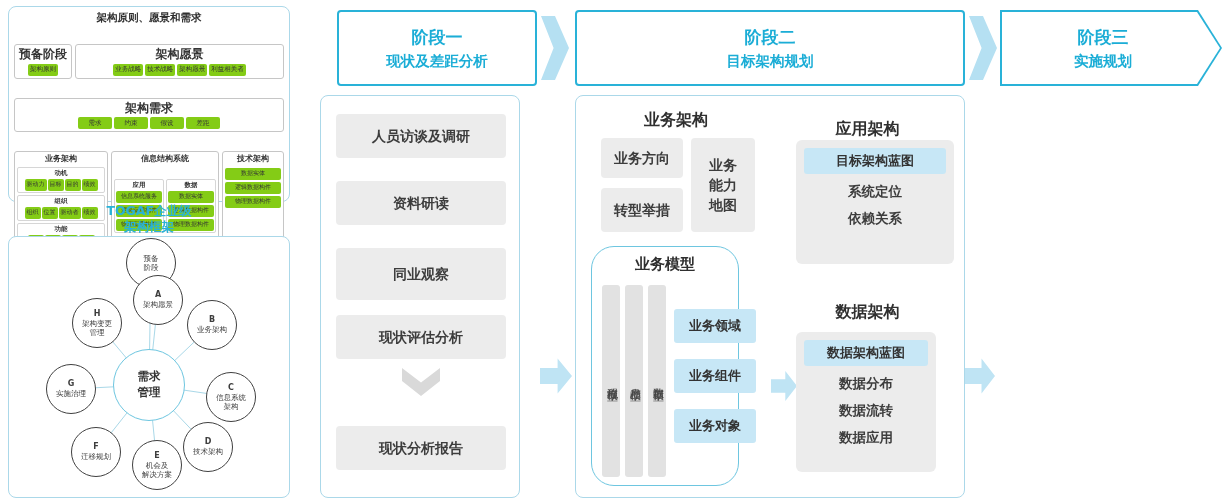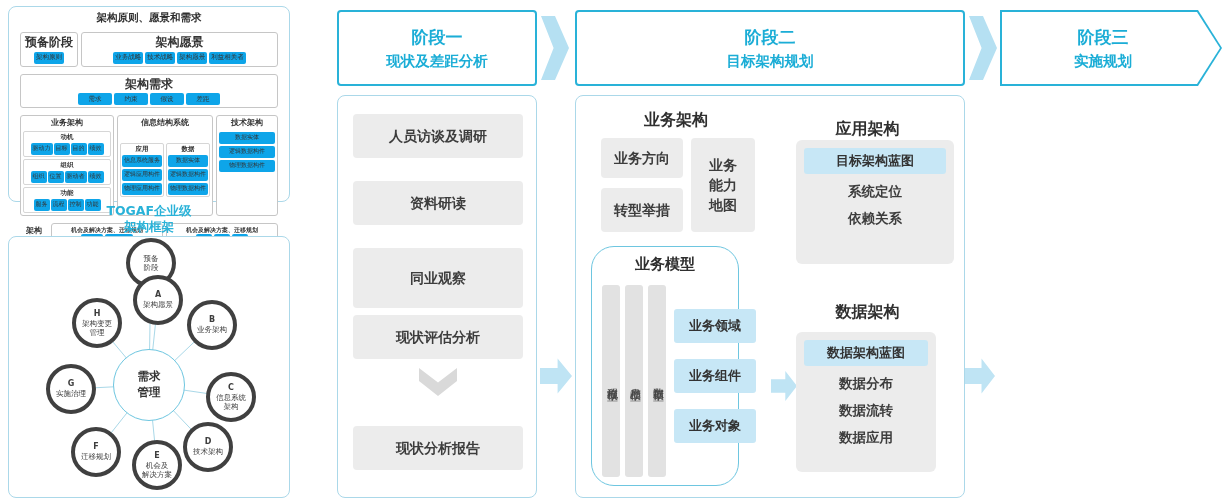--- a/index.html
+++ b/index.html
@@ -4,40 +4,40 @@
 <style>
   * { margin:0; padding:0; box-sizing:border-box; }
   body { font-family:"DejaVu Sans","Liberation Sans",sans-serif; background:#fff; }
   .canvas { position:relative; width:1222px; height:504px; background:#fff; overflow:hidden; }
   .preline { white-space:pre-line; }
 
   
   .panel { position:absolute; background:#fff; border:1px solid #abd8e9; border-radius:10px; }
 
   
-  .pp { padding:4px 11px; display:flex; flex-direction:column; gap:7px; font-size:7px; color:#333; }
+  .pp { padding:4px 5px; display:flex; flex-direction:column; gap:19px; font-size:7px; color:#333; }
   .pp-title { text-align:center; font-weight:bold; font-size:10.5px; color:#2f2f2f; }
   .pp-row { display:flex; gap:3px; }
   .sb { border:1px solid #c6c6c6; border-radius:3px; padding:2px; background:#fff; }
   .sb-title { text-align:center; font-weight:bold; font-size:12px; line-height:1.3; }
   .chips { display:flex; gap:2px; justify-content:center; margin-top:1px; flex-wrap:nowrap; }
-  .chip { background:#0ea5e9; border-radius:2px; padding:1.5px 2px; font-size:6.5px; text-align:center; white-space:nowrap; }
+  .chip { background:#84cc16; border-radius:2px; padding:1.5px 2px; font-size:6.5px; text-align:center; white-space:nowrap; }
   .chip-col { display:flex; flex-direction:column; gap:2px; margin-top:1px; }
   .grp { border:1px solid #d6d6d6; border-radius:2px; padding:1px; margin-top:2px; }
   .grp-title { font-weight:bold; font-size:6.5px; text-align:center; }
   .impl-label { width:28px; display:flex; align-items:center; justify-content:center; font-weight:bold; font-size:8px; text-align:center; line-height:1.2; }
 
   
   .togaf-label { position:absolute; left:8px; top:203px; width:282px; text-align:center;
     color:#29b2d8; font-weight:bold; font-size:12.5px; line-height:1.3; z-index:5; }
 
   
   .adm-svg { position:absolute; left:0; top:0; }
   .adm-node { position:absolute; width:50px; height:50px; border-radius:50%; background:#fff;
-    border:4px solid #404040; display:flex; flex-direction:column; align-items:center; justify-content:center;
+    border:1px solid #404040; display:flex; flex-direction:column; align-items:center; justify-content:center;
     text-align:center; font-size:7.5px; color:#3d3d3d; line-height:1.25; z-index:2; }
   .adm-letter { display:block; font-size:8px; font-weight:bold; }
   .adm-letter:empty { display:none; }
   .adm-center { position:absolute; width:72px; height:72px; border-radius:50%; background:#fff;
     border:1px solid #6ec6e0; display:flex; align-items:center; justify-content:center; text-align:center;
     font-size:11.5px; font-weight:bold; color:#333; line-height:1.35; z-index:3; }
 
   
   .ph-box { position:absolute; top:10px; height:76px; border:2px solid #29b2d8; border-radius:4px;
     background:#fff; display:flex; flex-direction:column; align-items:center; justify-content:center; gap:3px; }
@@ -269,24 +269,24 @@
     <div class="ph-sub">目标架构规划</div>
   </div>
   <div class="sep" style="left:969px;"></div>
   <div class="ph3-outer">
     <div class="ph3-inner">
       <div class="ph-name">阶段三</div>
       <div class="ph-sub">实施规划</div>
     </div>
   </div>
 
-  <div class="panel" style="left:337px;top:95px;width:200px;height:403px;border-radius:8px;">
+  <div class="panel" style="left:320px;top:95px;width:200px;height:403px;border-radius:8px;">
     <div class="gbox" style="left:15px;top:18px;width:170px;height:44px;">人员访谈及调研</div>
     <div class="gbox" style="left:15px;top:85px;width:170px;height:44px;">资料研读</div>
-    <div class="gbox" style="left:15px;top:152px;width:170px;height:60px;">同业观察</div>
+    <div class="gbox" style="left:15px;top:152px;width:170px;height:52px;">同业观察</div>
     <div class="gbox" style="left:15px;top:219px;width:170px;height:44px;">现状评估分析</div>
     <div class="down-arrow" style="left:81px;top:272px;"></div>
     <div class="gbox" style="left:15px;top:330px;width:170px;height:44px;">现状分析报告</div>
   </div>
 
   <div class="flow-arrow" style="left:540px;top:356px;"></div>
 
   <div class="panel" style="left:575px;top:95px;width:390px;height:403px;border-radius:8px;">
 
     <div class="sec-title" style="left:15px;top:14px;width:170px;">业务架构</div>

